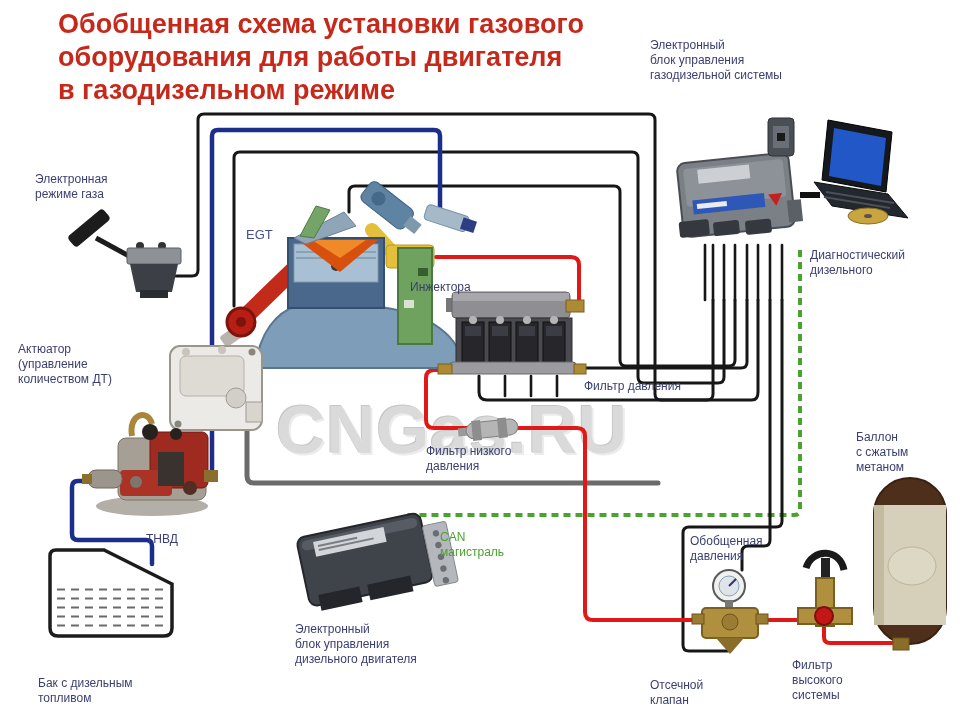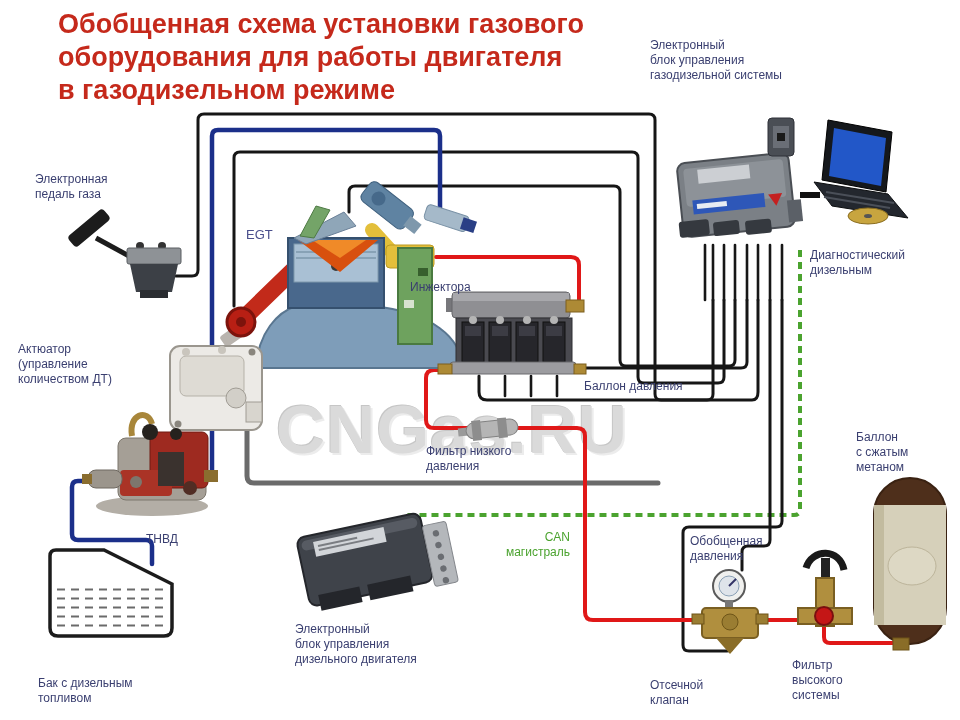--- a/index.html
+++ b/index.html
@@ -7,21 +7,21 @@
          font-family:"Liberation Sans","DejaVu Sans",sans-serif;}
   .watermark{position:absolute;left:276px;top:390px;font-size:68px;font-weight:bold;
              letter-spacing:1px;color:var(--watermark,#dadada);
              text-shadow:2px 2px 0 #ececec,-1px -1px 0 #c6c6c6;z-index:1;user-select:none;}
   svg.layer{position:absolute;left:0;top:0;z-index:2;}
   .lbl{position:absolute;z-index:3;color:var(--label,#3a3f70);font-size:12px;
        line-height:1.25;white-space:pre-line;}
   .title{position:absolute;left:58px;top:8px;z-index:3;font-size:27px;font-weight:bold;
          line-height:1.22;white-space:pre-line;color:var(--title,#c5291b);}
   .lbl-egt{font-size:13px;color:#4a4f8c;}
-  .lbl-can{color:var(--can_bus,#4ba32f);text-align:right;width:130px;}
+  .lbl-can{color:var(--can_bus,#4ba32f);text-align:left;width:130px;}
   .wk{stroke:#161616;stroke-width:3;fill:none;stroke-linejoin:round;stroke-linecap:round;}
   .wk2{stroke:#161616;stroke-width:2.6;fill:none;stroke-linecap:round;}
   .wr{stroke:var(--wire_red,#e01818);stroke-width:4;fill:none;stroke-linejoin:round;stroke-linecap:round;}
   .wb{stroke:var(--wire_blue,#1b2f8a);stroke-width:4.5;fill:none;stroke-linejoin:round;stroke-linecap:round;}
   .wgray{stroke:var(--wire_gray,#6b6b6b);stroke-width:5;fill:none;stroke-linejoin:round;stroke-linecap:round;}
   .wcan{stroke:var(--can_bus,#4ba32f);stroke-width:4;fill:none;stroke-linejoin:round;
         stroke-dasharray:7 5;}
 </style>
 </head>
 <body>
@@ -261,29 +261,29 @@
       <ellipse cx="912" cy="566" rx="24" ry="19" fill="#ddd8c4" stroke="#bcb49a"></ellipse>
       <rect x="893" y="638" width="16" height="12" fill="#8a6d28" stroke="#6e5518"></rect>
     </g>
   </svg>
 
   <div class="title">Обобщенная схема установки газового
 оборудования для работы двигателя
 в газодизельном режиме</div>
 
   <div class="lbl" style="left:35px;top:172px">Электронная
-педаль газа</div>
+режиме газа</div>
   <div class="lbl" style="left:650px;top:38px">Электронный
 блок управления
 газодизельной системы</div>
   <div class="lbl" style="left:810px;top:248px">Диагностический
-дизельным</div>
+дизельного</div>
   <div class="lbl lbl-egt" style="left:246px;top:227px">EGT</div>
   <div class="lbl" style="left:410px;top:280px">Инжектора</div>
-  <div class="lbl" style="left:584px;top:379px">Баллон давления</div>
+  <div class="lbl" style="left:584px;top:379px">Фильтр давления</div>
   <div class="lbl" style="left:426px;top:444px">Фильтр низкого
 давления</div>
   <div class="lbl" style="left:18px;top:342px">Актюатор
 (управление
 количеством ДТ)</div>
   <div class="lbl" style="left:146px;top:532px">ТНВД</div>
   <div class="lbl" style="left:38px;top:676px">Бак с дизельным
 топливом</div>
   <div class="lbl" style="left:295px;top:622px">Электронный
 блок управления

